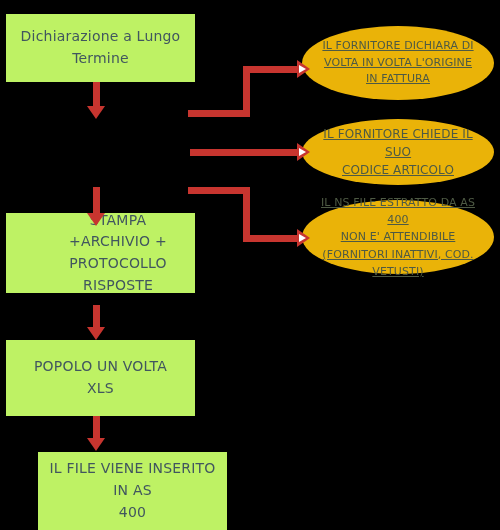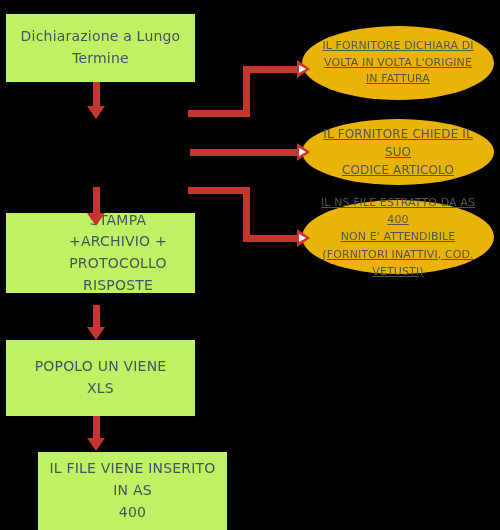--- a/index.html
+++ b/index.html
@@ -89,21 +89,21 @@
 <div id="canvas">
 
   <div class="proc-box" style="left:6px; top:14px; width:189px; height:68px;">Dichiarazione a Lungo
 Termine</div>
 
 
   <div class="proc-box" style="left:6px; top:213px; width:189px; height:80px;padding-left:43px;">STAMPA  +ARCHIVIO  +
 PROTOCOLLO
 RISPOSTE</div>
 
-  <div class="proc-box" style="left:6px; top:340px; width:189px; height:76px;">POPOLO  UN VIENE
+  <div class="proc-box" style="left:6px; top:340px; width:189px; height:76px;">POPOLO  UN VOLTA
 XLS</div>
 
   <div class="proc-box" style="left:6px; top:452px; width:189px; height:78px;margin-left:32px;">IL FILE VIENE INSERITO IN AS
 400</div>
 
   <div class="note-ellipse n1" style="left:302px; top:26px; width:192px; height:74px;">IL FORNITORE  DICHIARA  DI
 VOLTA  IN VOLTA  L'ORIGINE
 IN FATTURA</div>
 
   <div class="note-ellipse n2" style="left:302px; top:119px; width:192px; height:66px;">IL FORNITORE  CHIEDE  IL SUO

